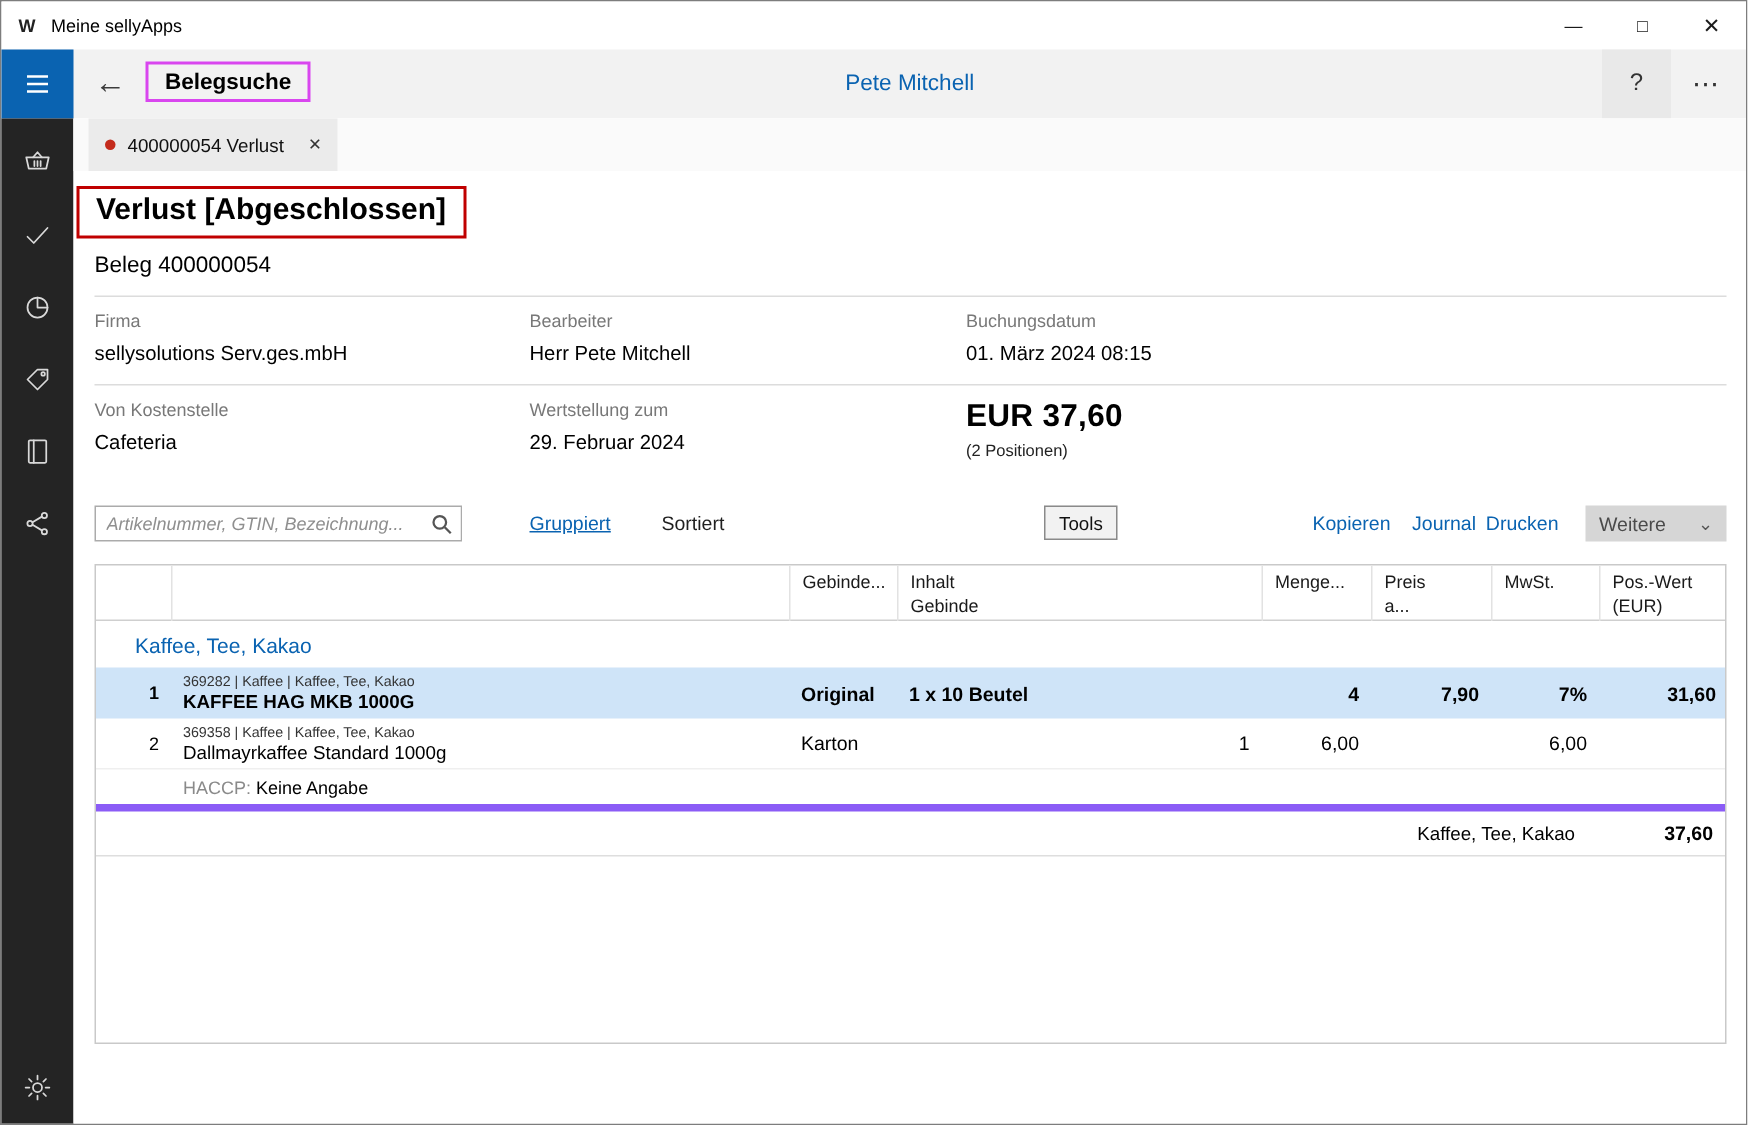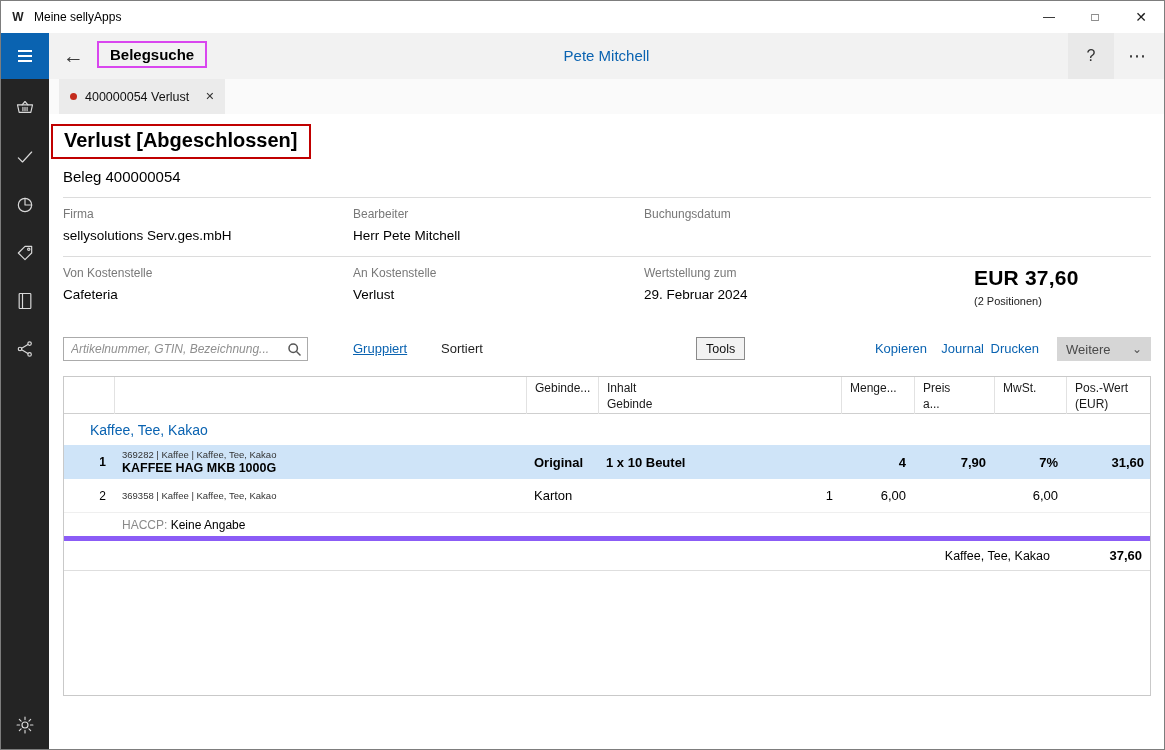--- a/index.html
+++ b/index.html
@@ -184,34 +184,31 @@
         <div>
           <div class="field-label">Firma</div>
           <div class="field-value">sellysolutions Serv.ges.mbH</div>
         </div>
         <div>
           <div class="field-label">Bearbeiter</div>
           <div class="field-value">Herr Pete Mitchell</div>
         </div>
         <div>
           <div class="field-label">Buchungsdatum</div>
+          <div class="field-value">01. März 2024 08:15</div>
         </div>
         <div></div>
       </div>
 
       <hr class="divider" style="margin-top:0">
 
       <div class="info-grid">
         <div>
           <div class="field-label">Von Kostenstelle</div>
           <div class="field-value">Cafeteria</div>
-        </div>
-        <div>
-          <div class="field-label">An Kostenstelle</div>
-          <div class="field-value">Verlust</div>
         </div>
         <div>
           <div class="field-label">Wertstellung zum</div>
           <div class="field-value">29. Februar 2024</div>
         </div>
         <div class="total-block">
           <div class="total-amount">EUR 37,60</div>
           <div class="total-positions">(2 Positionen)</div>
         </div>
       </div>
@@ -272,20 +269,21 @@
           <div class="cell right">4</div>
           <div class="cell right">7,90</div>
           <div class="cell right">7%</div>
           <div class="cell right">31,60</div>
         </div>
 
         <div class="trow item">
           <div class="cell num">2</div>
           <div class="cell desc">
             <div class="meta">369358 | Kaffee | Kaffee, Tee, Kakao</div>
+            <div class="name">Dallmayrkaffee Standard 1000g</div>
           </div>
           <div class="cell">Karton</div>
           <div class="cell right">1</div>
           <div class="cell right">6,00</div>
           <div class="cell right"></div>
           <div class="cell right">6,00</div>
         </div>
 
         <div class="haccp-row">
           <div></div>

